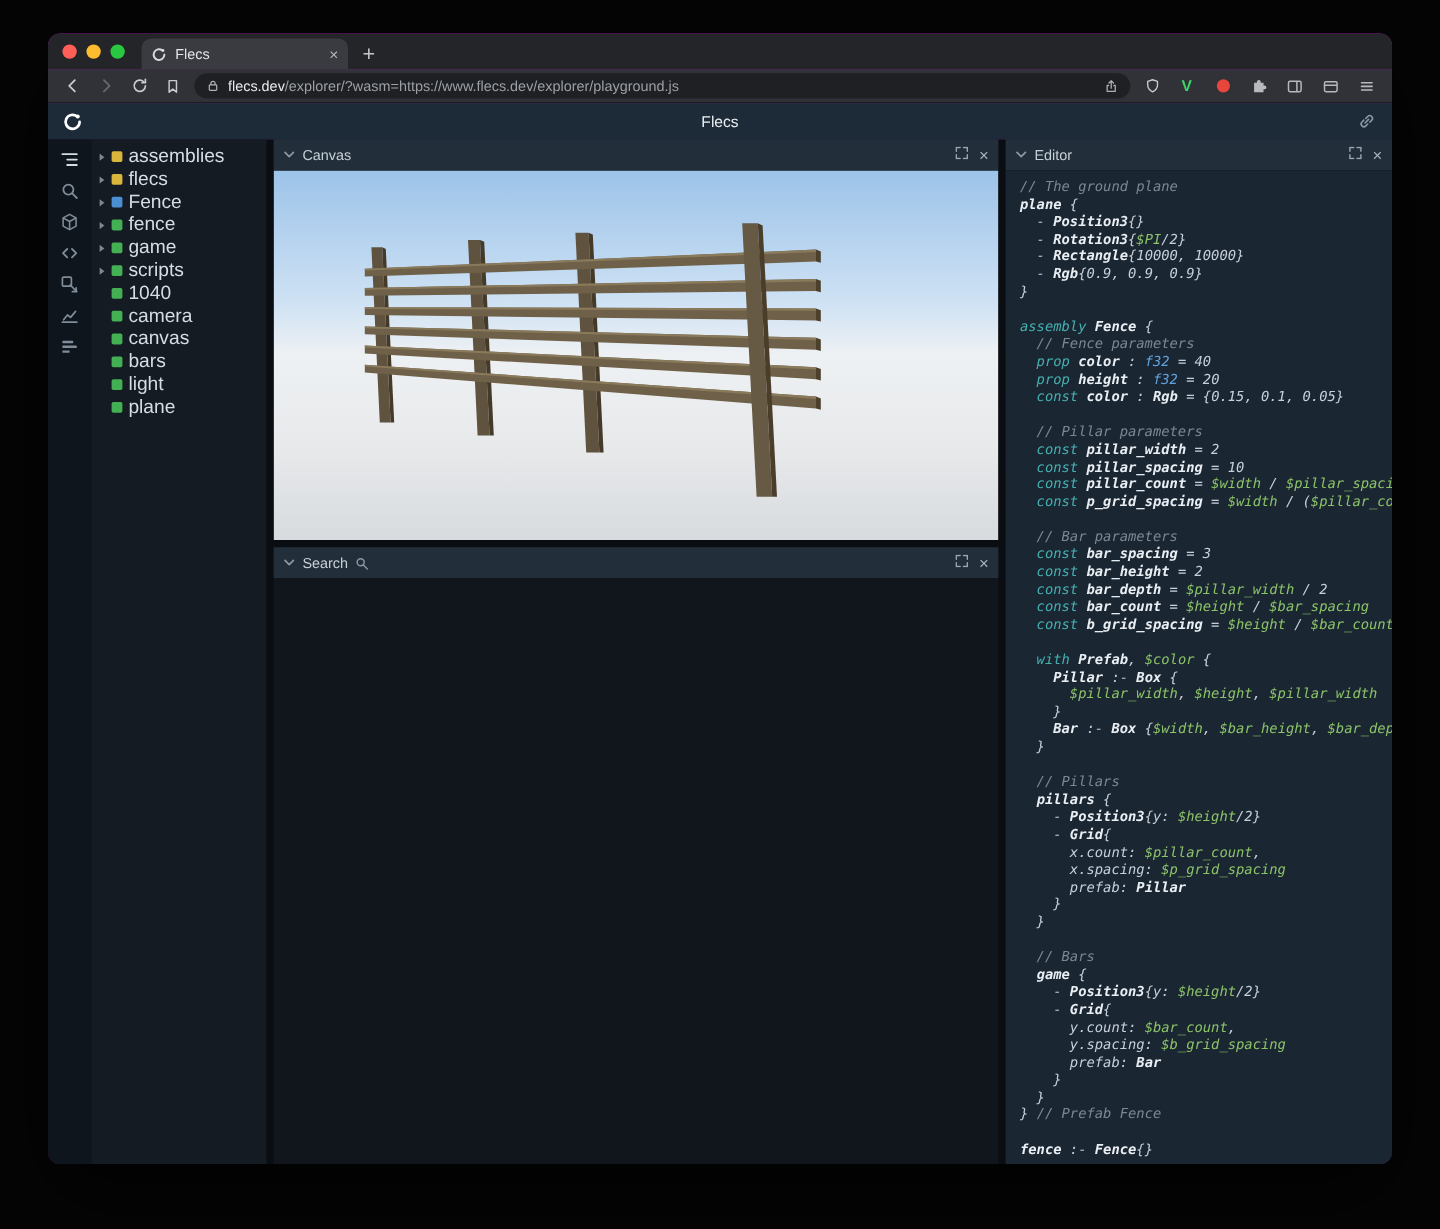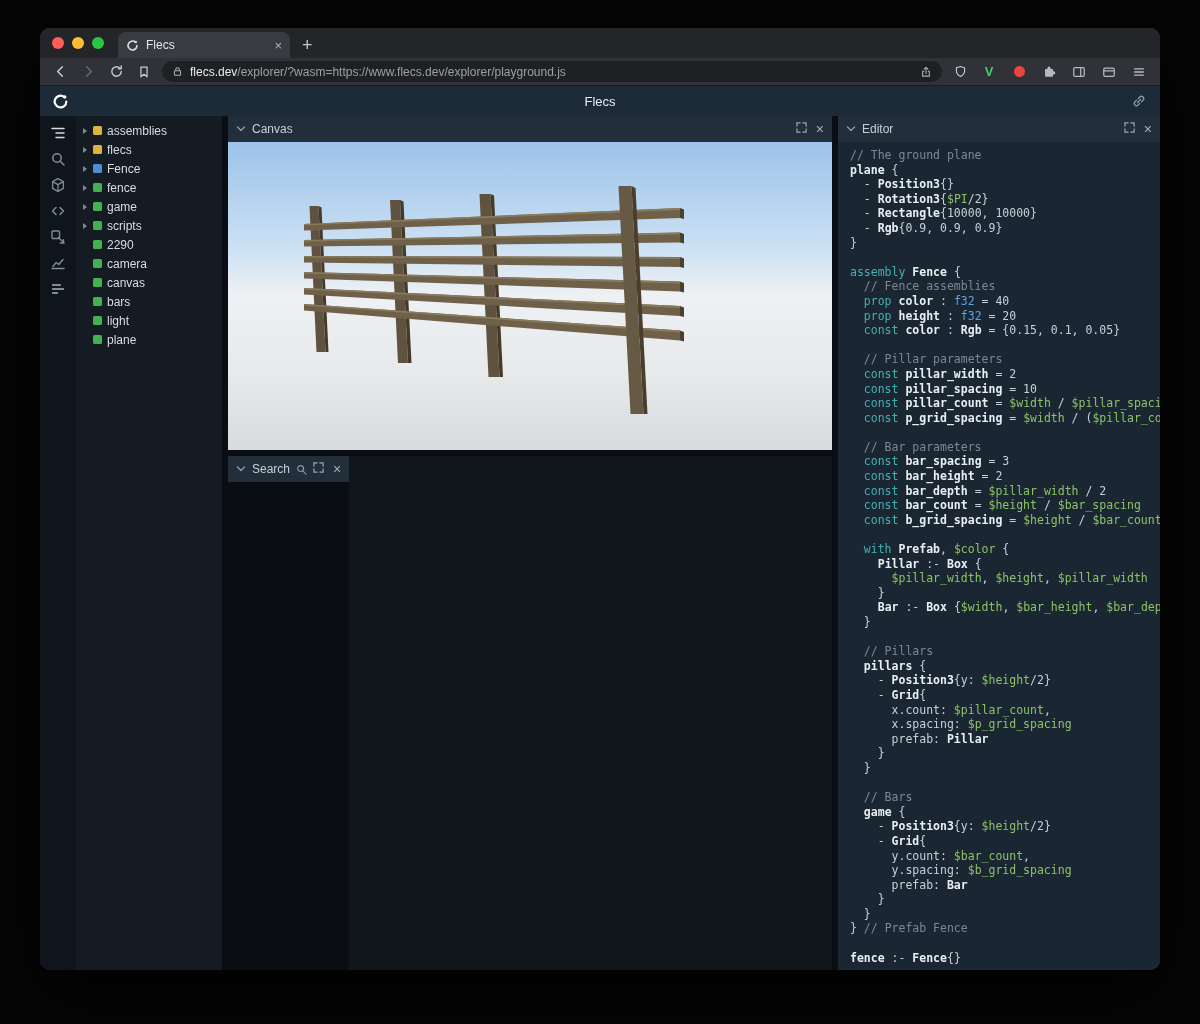--- a/index.html
+++ b/index.html
@@ -51,39 +51,39 @@
   .side-icon.active { color:#d3dde6; }
   .side-icon svg { width:16px; height:16px; }
 
   .tree { width:146px; background:#141b23; padding-top:5px; flex:none; overflow:hidden; }
   .tree-row { height:19px; display:flex; align-items:center; gap:5px; padding-left:7px; }
   .tree-arrow { width:0; height:0; border-left:4px solid #7d8894;
                 border-top:3.5px solid transparent; border-bottom:3.5px solid transparent;
                 margin-right:1px; flex:none; }
   .tree-arrow.blank { border-left-color:transparent; }
   .tree-square { width:9px; height:9px; border-radius:1.5px; flex:none; }
-  .tree-label { color:#d6dde4; font-size:12px; white-space:nowrap; }
+  .tree-label { color:#d6dde4; font-size:16px; white-space:nowrap; }
 
   .main { flex:1; display:flex; flex-direction:column; margin:0 6px; min-width:0; }
 
   .panel-header { height:26px; background:#222e3a; display:flex; align-items:center; gap:6px;
                   padding:0 8px; color:#c6d0d9; font-size:12px; flex:none; }
   .ph-chevron { color:#8a96a3; display:flex; }
   .ph-controls { margin-left:auto; display:flex; align-items:center; gap:9px; color:#9aa6b2; }
   .ph-close { font-size:14px; line-height:1; color:#a7b1bb; }
 
   .canvas-panel { flex:none; display:flex; flex-direction:column; }
   .canvas-body { height:308px; background:#0e1216; }
   .canvas-body svg { display:block; width:100%; height:100%; }
 
-  .search-panel { margin-top:6px; flex:1; display:flex; flex-direction:row; min-height:0; }
+  .search-panel { margin-top:6px; flex:1; display:flex; flex-direction:column; min-height:0; }
   .search-body { flex:1; background:#11161c; }
 
   .editor-panel { width:322px; flex:none; display:flex; flex-direction:column; min-width:0; }
-  .editor-body { flex:1; background:#1b2633; overflow:hidden; padding:6px 10px 4px 12px; }
+  .editor-body { flex:1; background:#1b2633; overflow:hidden; padding:6px 10px 4px 12px;font-style:italic; }
   .code-line { font-family:"DejaVu Sans Mono","Liberation Mono",monospace; font-size:11.5px;
                line-height:14.6px; white-space:pre; }
   .tok-id { font-weight:bold; }
 </style>
 <style>.tok-cm{color:#7b8894}.tok-kw{color:#45b0b0}.tok-id{color:#e9eef3}.tok-ty{color:#5ea3e0}.tok-vr{color:#8cc368}.tok-pl{color:#c6d0da}</style></head>
 <body>
 
 <div class="desktop">
   <div class="window">
 
@@ -269,21 +269,21 @@
             <span class="tree-label">game</span>
           </div>
           <div class="tree-row">
             <span class="tree-arrow"></span>
             <span class="tree-square" style="background: rgb(67, 176, 84);"></span>
             <span class="tree-label">scripts</span>
           </div>
           <div class="tree-row">
             <span class="tree-arrow blank"></span>
             <span class="tree-square" style="background: rgb(67, 176, 84);"></span>
-            <span class="tree-label">2290</span>
+            <span class="tree-label">1040</span>
           </div>
           <div class="tree-row">
             <span class="tree-arrow blank"></span>
             <span class="tree-square" style="background: rgb(67, 176, 84);"></span>
             <span class="tree-label">camera</span>
           </div>
           <div class="tree-row">
             <span class="tree-arrow blank"></span>
             <span class="tree-square" style="background: rgb(67, 176, 84);"></span>
             <span class="tree-label">canvas</span>
@@ -421,21 +421,21 @@
         <div class="editor-body">
             <div class="code-line"><span class="tok-cm">// The ground plane</span></div>
             <div class="code-line"><span class="tok-id">plane</span><span class="tok-pl"> {</span></div>
             <div class="code-line"><span class="tok-pl">  - </span><span class="tok-id">Position3</span><span class="tok-pl">{}</span></div>
             <div class="code-line"><span class="tok-pl">  - </span><span class="tok-id">Rotation3</span><span class="tok-pl">{</span><span class="tok-vr">$PI</span><span class="tok-pl">/2}</span></div>
             <div class="code-line"><span class="tok-pl">  - </span><span class="tok-id">Rectangle</span><span class="tok-pl">{10000, 10000}</span></div>
             <div class="code-line"><span class="tok-pl">  - </span><span class="tok-id">Rgb</span><span class="tok-pl">{0.9, 0.9, 0.9}</span></div>
             <div class="code-line"><span class="tok-pl">}</span></div>
             <div class="code-line">&nbsp;</div>
             <div class="code-line"><span class="tok-kw">assembly</span><span class="tok-pl"> </span><span class="tok-id">Fence</span><span class="tok-pl"> {</span></div>
-            <div class="code-line"><span class="tok-cm">  // Fence assemblies</span></div>
+            <div class="code-line"><span class="tok-cm">  // Fence parameters</span></div>
             <div class="code-line"><span class="tok-kw">  prop</span><span class="tok-pl"> </span><span class="tok-id">color</span><span class="tok-pl"> : </span><span class="tok-ty">f32</span><span class="tok-pl"> = 40</span></div>
             <div class="code-line"><span class="tok-kw">  prop</span><span class="tok-pl"> </span><span class="tok-id">height</span><span class="tok-pl"> : </span><span class="tok-ty">f32</span><span class="tok-pl"> = 20</span></div>
             <div class="code-line"><span class="tok-kw">  const</span><span class="tok-pl"> </span><span class="tok-id">color</span><span class="tok-pl"> : </span><span class="tok-id">Rgb</span><span class="tok-pl"> = {0.15, 0.1, 0.05}</span></div>
             <div class="code-line">&nbsp;</div>
             <div class="code-line"><span class="tok-cm">  // Pillar parameters</span></div>
             <div class="code-line"><span class="tok-kw">  const</span><span class="tok-pl"> </span><span class="tok-id">pillar_width</span><span class="tok-pl"> = 2</span></div>
             <div class="code-line"><span class="tok-kw">  const</span><span class="tok-pl"> </span><span class="tok-id">pillar_spacing</span><span class="tok-pl"> = 10</span></div>
             <div class="code-line"><span class="tok-kw">  const</span><span class="tok-pl"> </span><span class="tok-id">pillar_count</span><span class="tok-pl"> = </span><span class="tok-vr">$width</span><span class="tok-pl"> / </span><span class="tok-vr">$pillar_spacing</span></div>
             <div class="code-line"><span class="tok-kw">  const</span><span class="tok-pl"> </span><span class="tok-id">p_grid_spacing</span><span class="tok-pl"> = </span><span class="tok-vr">$width</span><span class="tok-pl"> / (</span><span class="tok-vr">$pillar_count</span></div>
             <div class="code-line">&nbsp;</div>

